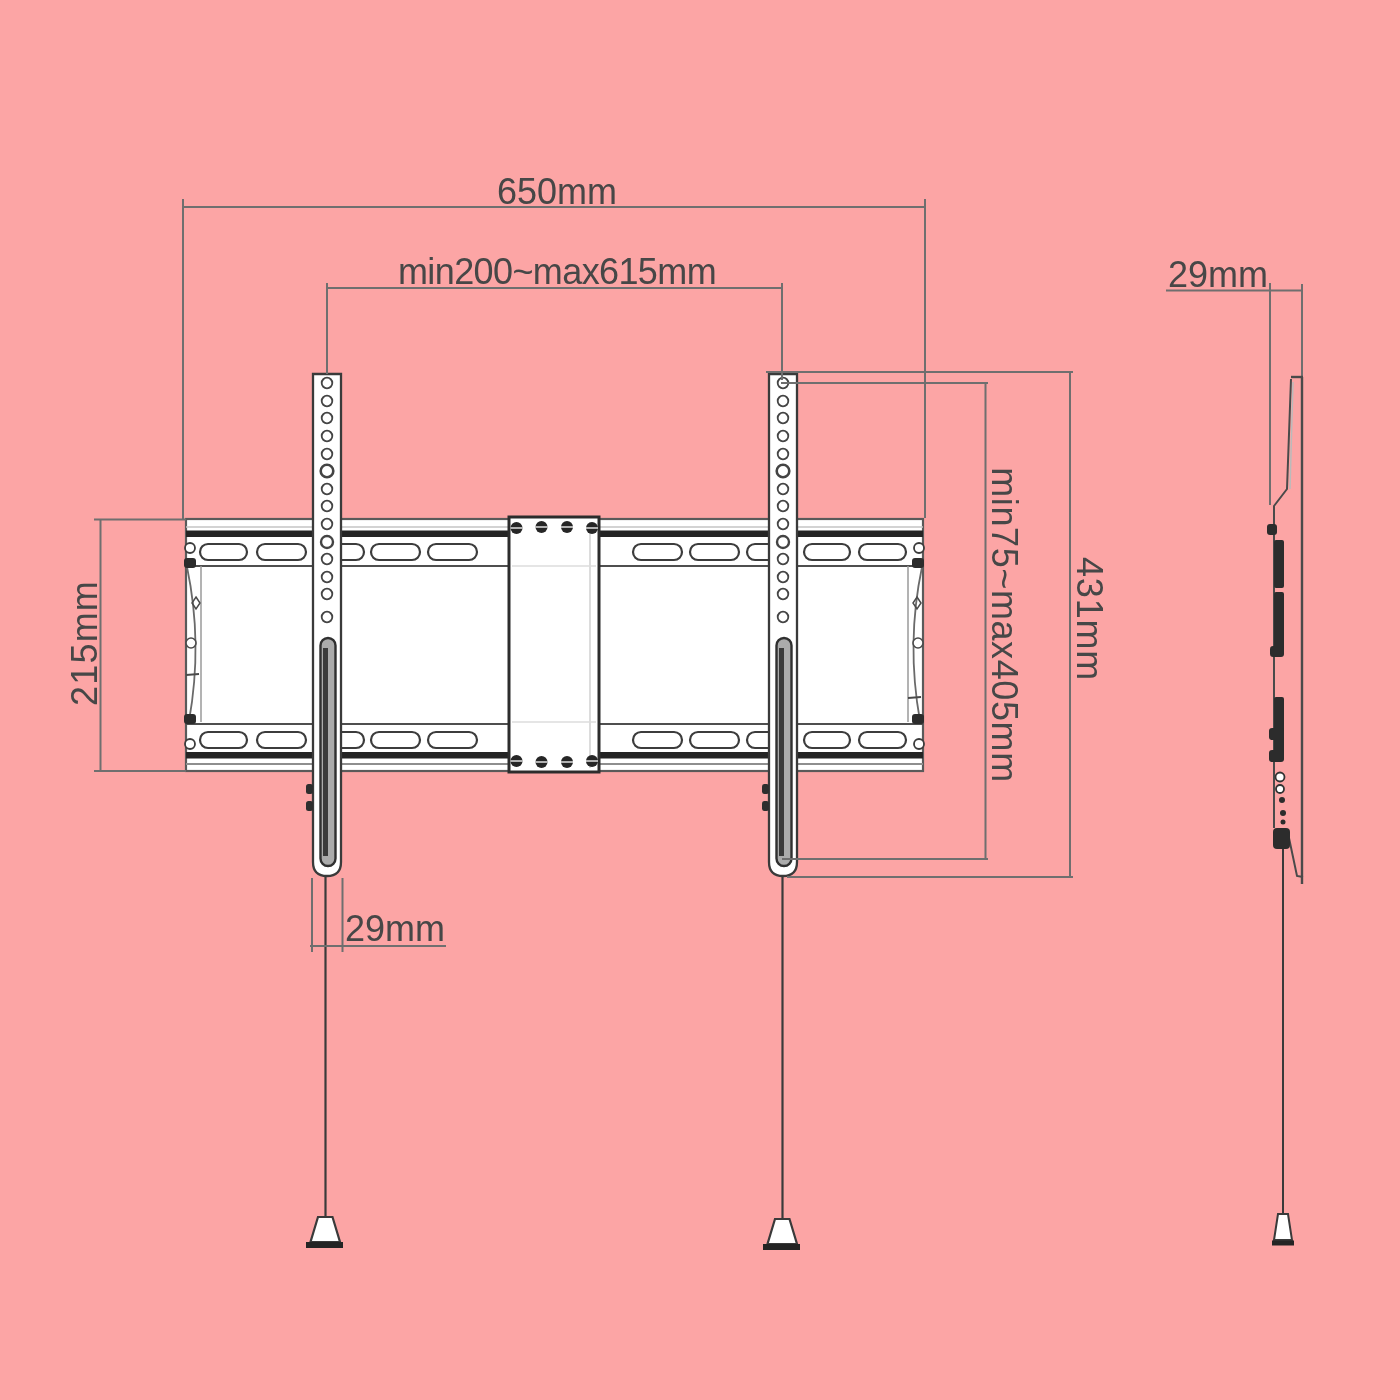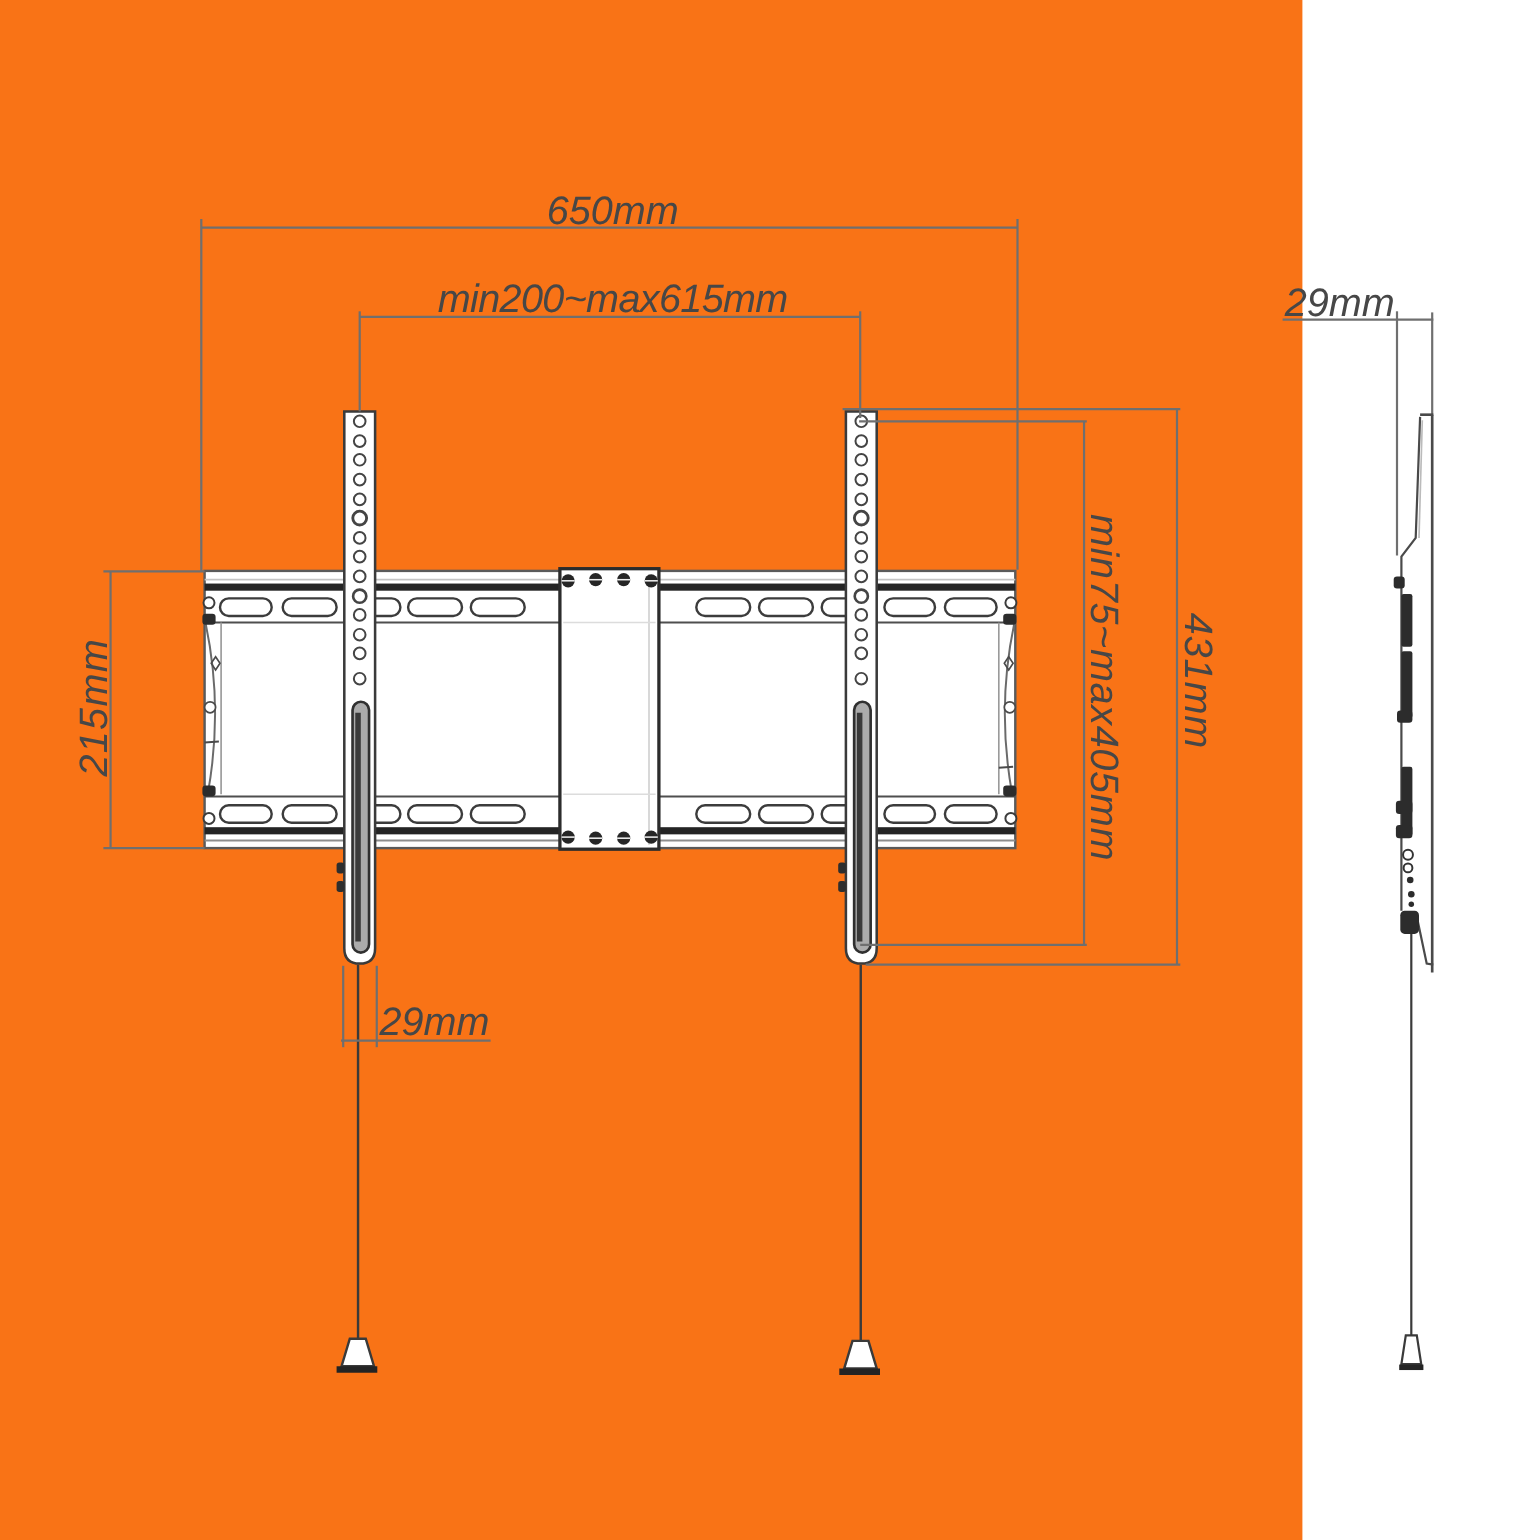--- a/index.html
+++ b/index.html
@@ -1,16 +1,16 @@
 <!DOCTYPE html>
 <html><head>
 <meta charset="utf-8">
 <style>
 html,body{margin:0;padding:0;background:#ffffff;}
-.page{width:1184px;height:1400px;position:relative;background:#f97316;font-family:"Liberation Sans",sans-serif;font-style:italic;}
+.page{width:1400px;height:1400px;position:relative;background:#fca5a5;font-family:"Liberation Sans",sans-serif;}
 text{fill:#474747;font-size:36px;font-family:"Liberation Sans",sans-serif;}
 </style>
 </head>
 <body>
 <div class="page">
 <svg width="1400" height="1400" viewBox="0 0 1400 1400">
 
 <g>
 <rect x="186" y="519" width="737" height="252" fill="#ffffff" stroke="#5a5a5a" stroke-width="2.2"></rect>
 <line x1="186" y1="527" x2="923" y2="527" stroke="#c4c4c4" stroke-width="1.6"></line>

